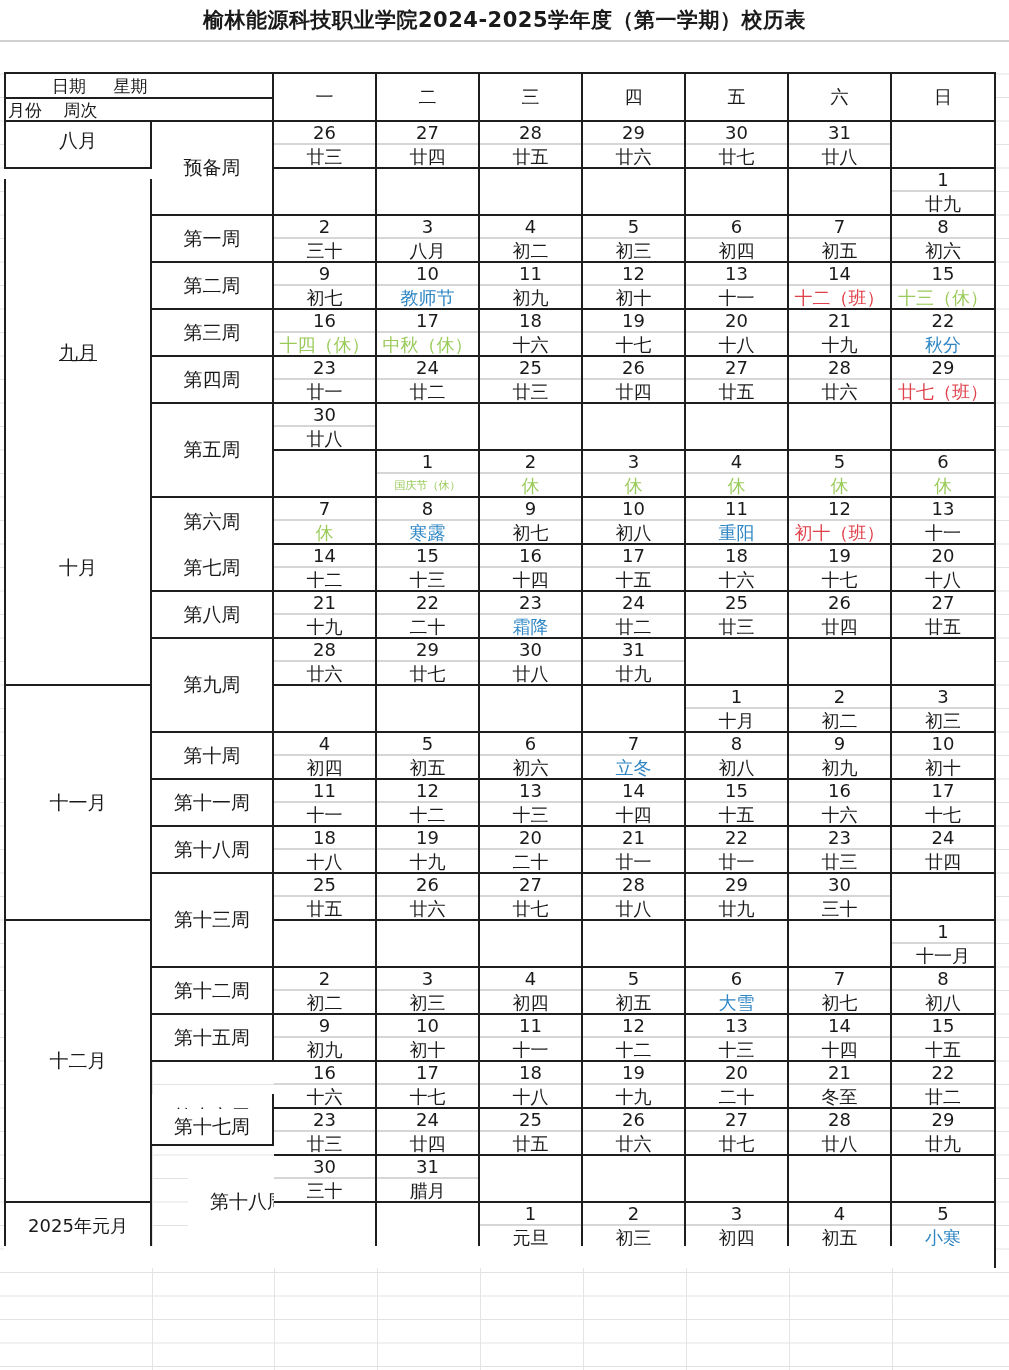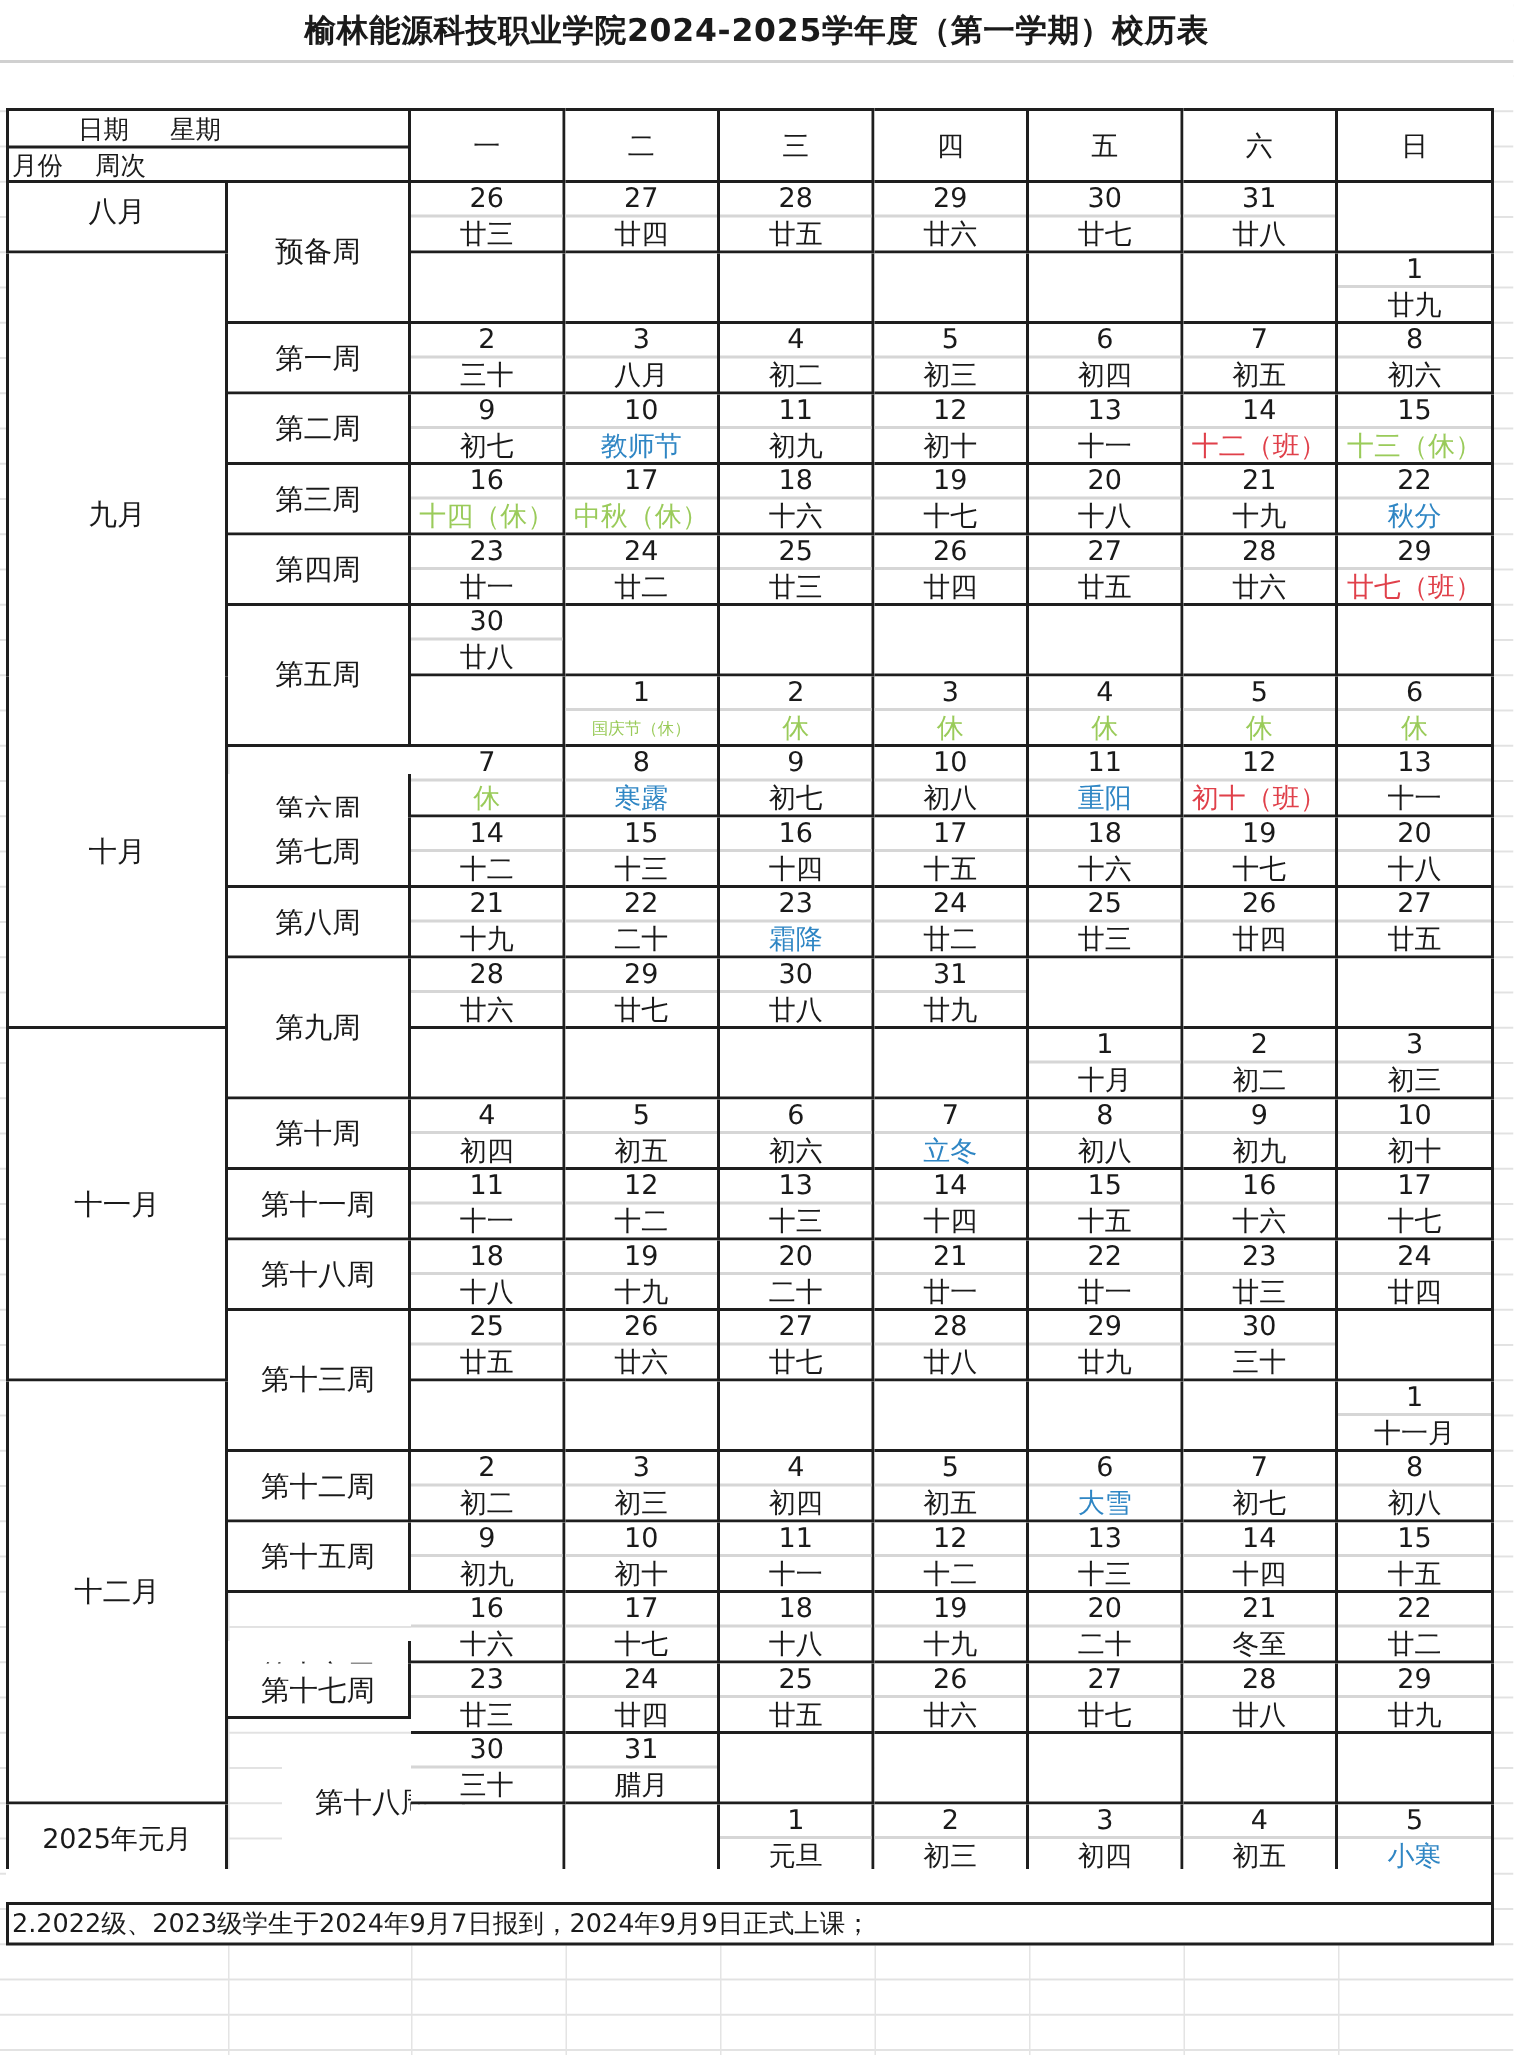--- a/index.html
+++ b/index.html
@@ -74,32 +74,32 @@
     <span class="l2">月份 周次</span>
   </div>
 <div class="cell dayhdr" style="left: 270px; width: 103px;">一</div>
     <div class="cell dayhdr" style="left: 373px; width: 103px;">二</div>
     <div class="cell dayhdr" style="left: 476px; width: 103px;">三</div>
     <div class="cell dayhdr" style="left: 579px; width: 103px;">四</div>
     <div class="cell dayhdr" style="left: 682px; width: 103px;">五</div>
     <div class="cell dayhdr" style="left: 785px; width: 103px;">六</div>
     <div class="cell dayhdr" style="left: 888px; width: 104px;">日</div>
     <div class="cell month" style="top: 50px; width: 148px; height: 47px; align-items: flex-start; padding-top: 6px;">八月</div>
-    <div class="cell month" style="top: 97px; width: 148px; height: 350px;">九月</div>
+    <div class="cell month" style="top: 107px; width: 148px; height: 350px; text-decoration: underline;">九月</div>
     <div class="cell month" style="top: 379px; width: 148px; height: 235px;">十月</div>
     <div class="cell month" style="top: 614px; width: 148px; height: 235px;">十一月</div>
     <div class="cell month" style="top: 849px; width: 148px; height: 282px;">十二月</div>
     <div class="cell month" style="top: 1131px; width: 148px; height: 47px; font-size: 18px;">2025年元月</div>
     <div class="cell week" style="top: 50px; height: 94px;">预备周</div>
     <div class="cell week" style="top: 144px; height: 47px;">第一周</div>
     <div class="cell week" style="top: 191px; height: 47px;">第二周</div>
     <div class="cell week" style="top: 238px; height: 47px;">第三周</div>
     <div class="cell week" style="top: 285px; height: 47px;">第四周</div>
     <div class="cell week" style="top: 332px; height: 94px;">第五周</div>
-    <div class="cell week" style="top: 444px; height: 50px;">第六周</div>
+    <div class="cell week" style="top: 426px; height: 50px;">第六周</div>
     <div class="cell week" style="top: 473px; height: 47px;">第七周</div>
     <div class="cell week" style="top: 520px; height: 47px;">第八周</div>
     <div class="cell week" style="top: 567px; height: 94px;">第九周</div>
     <div class="cell week" style="top: 661px; height: 47px;">第十周</div>
     <div class="cell week" style="top: 708px; height: 47px;">第十一周</div>
     <div class="cell week" style="top: 755px; height: 47px;">第十八周</div>
     <div class="cell week" style="top: 802px; height: 94px;">第十三周</div>
     <div class="cell week" style="top: 896px; height: 47px;">第十二周</div>
     <div class="cell week" style="top: 943px; height: 47px;">第十五周</div>
     <div class="cell week" style="top: 990px; height: 47px; margin-top: 32px;">第十六周</div>
@@ -669,14 +669,13 @@
       <div class="l">初五</div>
     </div>
     <div class="cell day" style="left: 888px; top: 1131px; width: 104px; height: 47px;">
       <div class="d">5</div>
       <div class="l c-blue">小寒</div>
     </div>
   </div>
 
 <div class="pre-notes"></div>
 <div class="notes">
-  <div class="note">2.2022级、2023级学生于2024年9月7日报到，2024年9月9日正式上课；</div>
 </div>
 
 </body></html>

